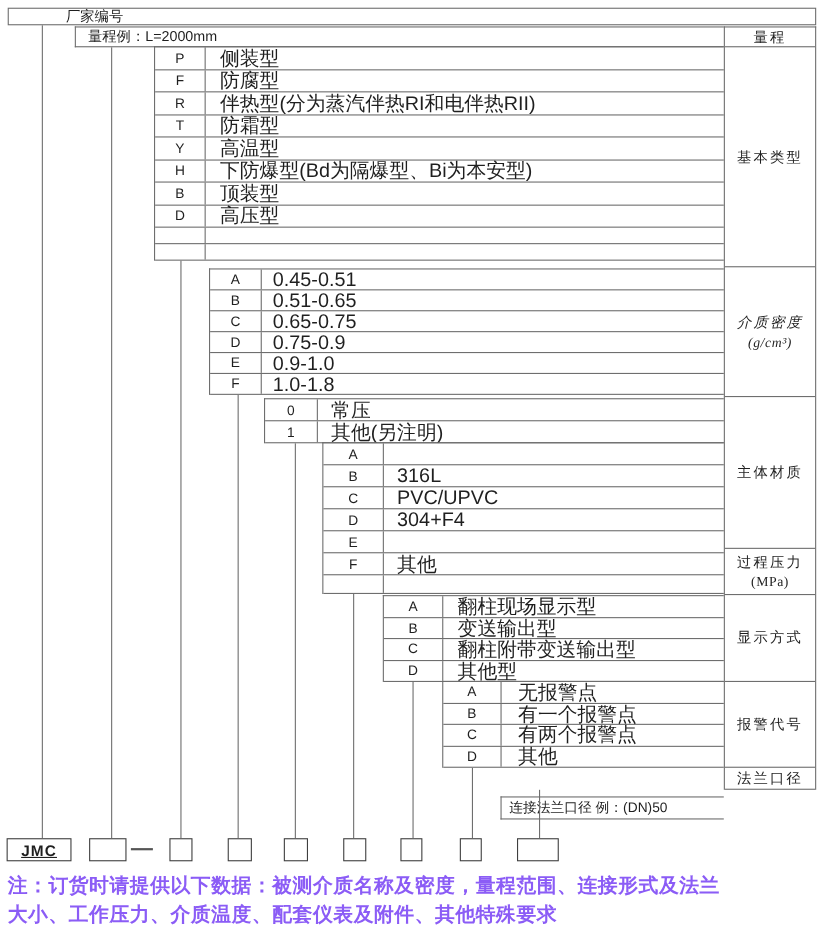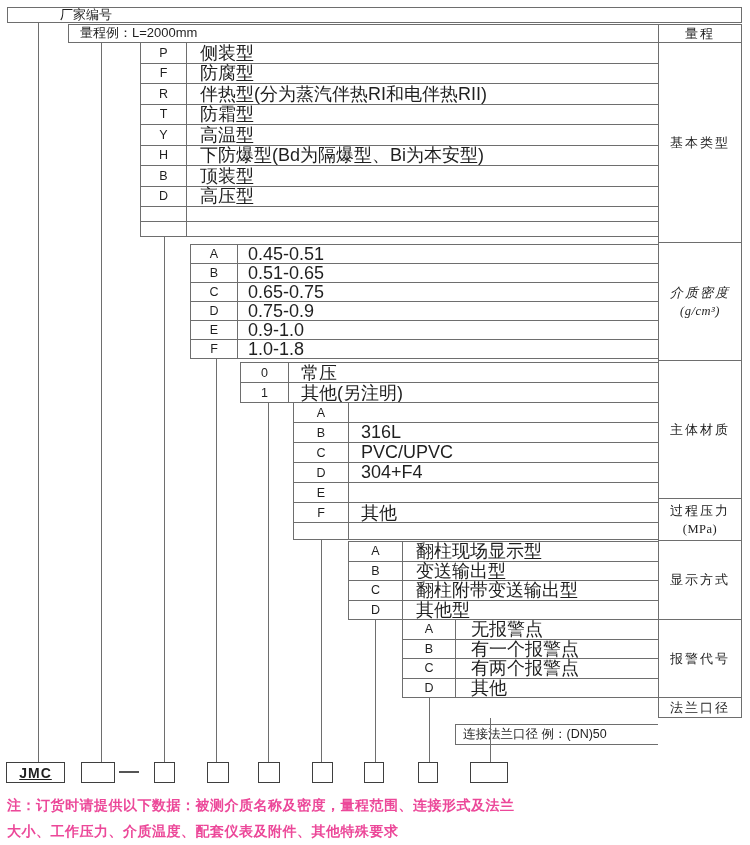--- a/index.html
+++ b/index.html
@@ -99,21 +99,21 @@
     position:absolute; top:762px; height:21px;
     border:1.5px solid #3f3f3f; background:#fff;
   }
   .bbox.jmc { display:flex; align-items:center; justify-content:center;
     font-weight:bold; font-size:14px; letter-spacing:1px; }
   .dash-sep { position:absolute; left:119px; top:771px; width:20px; height:2px; background:#555; }
 
   
   .note {
     left:7px; top:792px; width:736px;
-    color:#ec4899; font-weight:bold; font-size:14px;
+    color:#8b5cf6; font-weight:bold; font-size:18px;
     line-height:26px; letter-spacing:0.5px;
   }
 </style>
 </head>
 <body>
 
 <div id="canvas">
 
   <div class="abs factory-box">
     <span>厂家编号</span>

